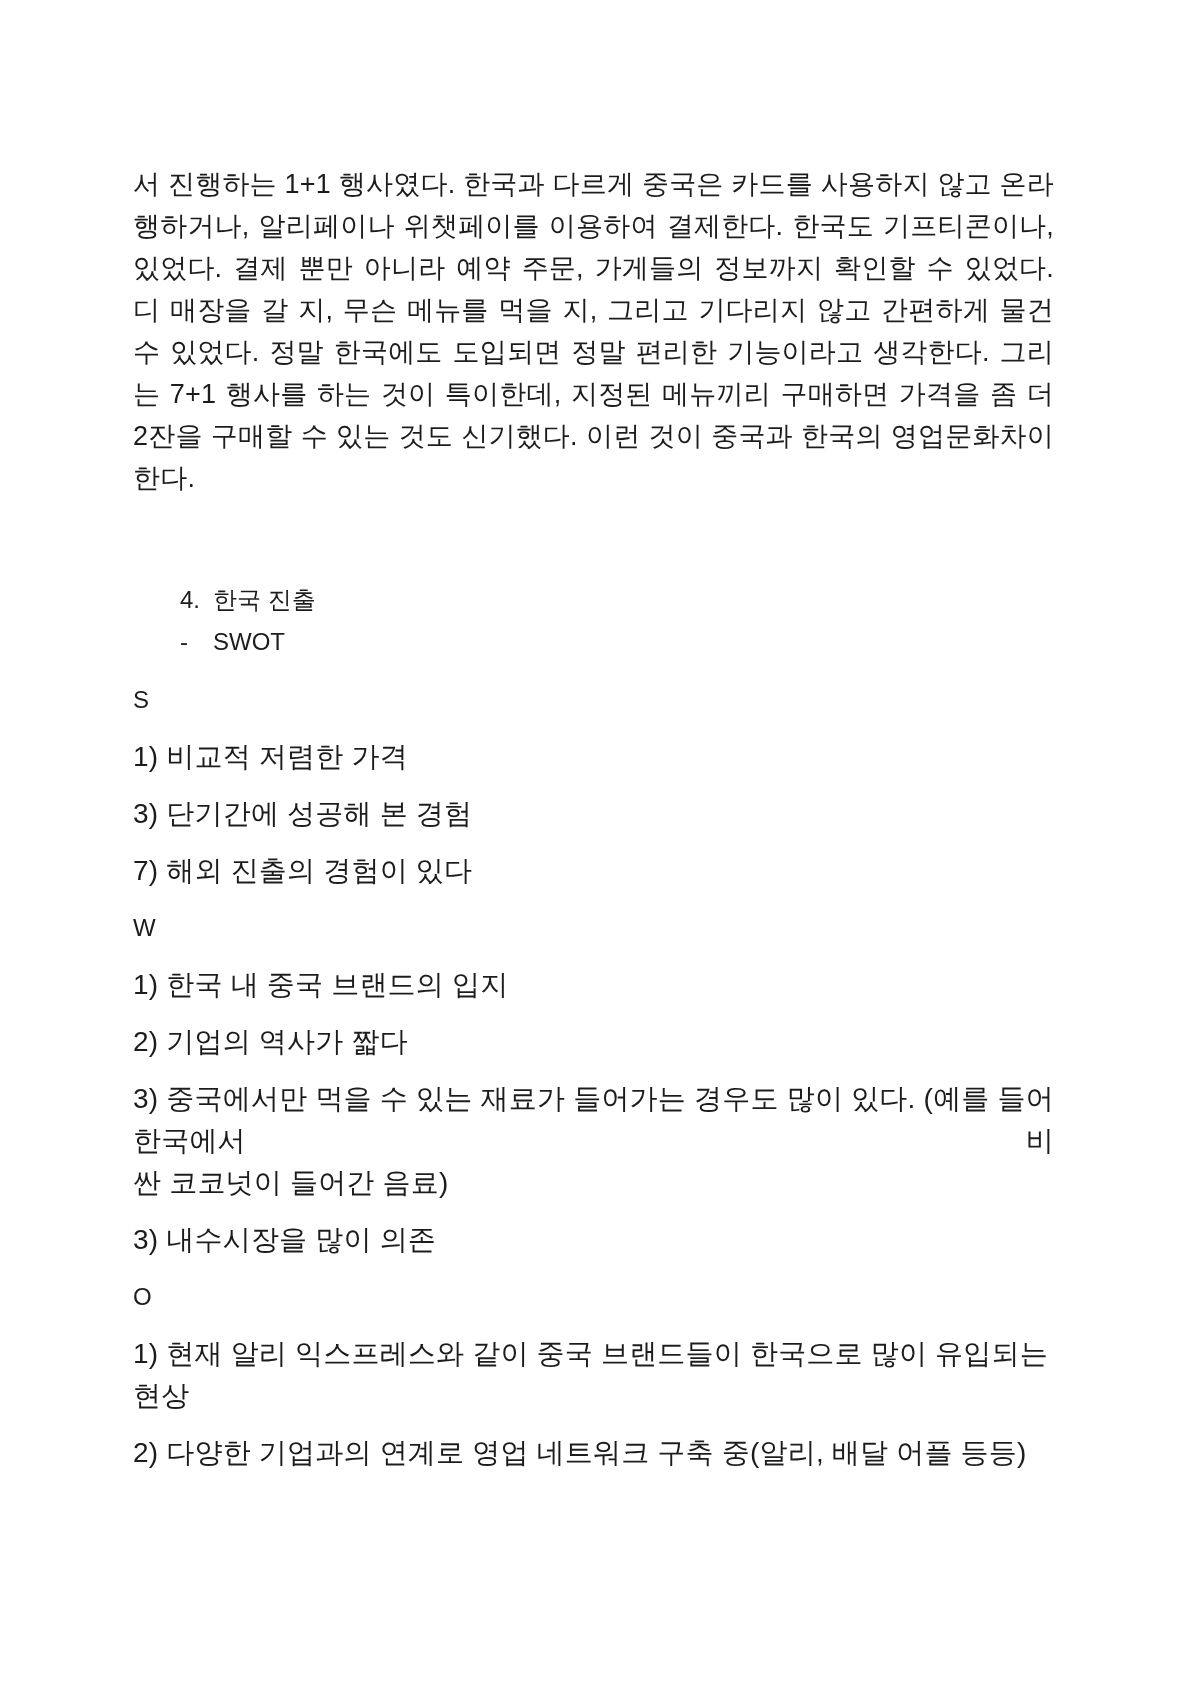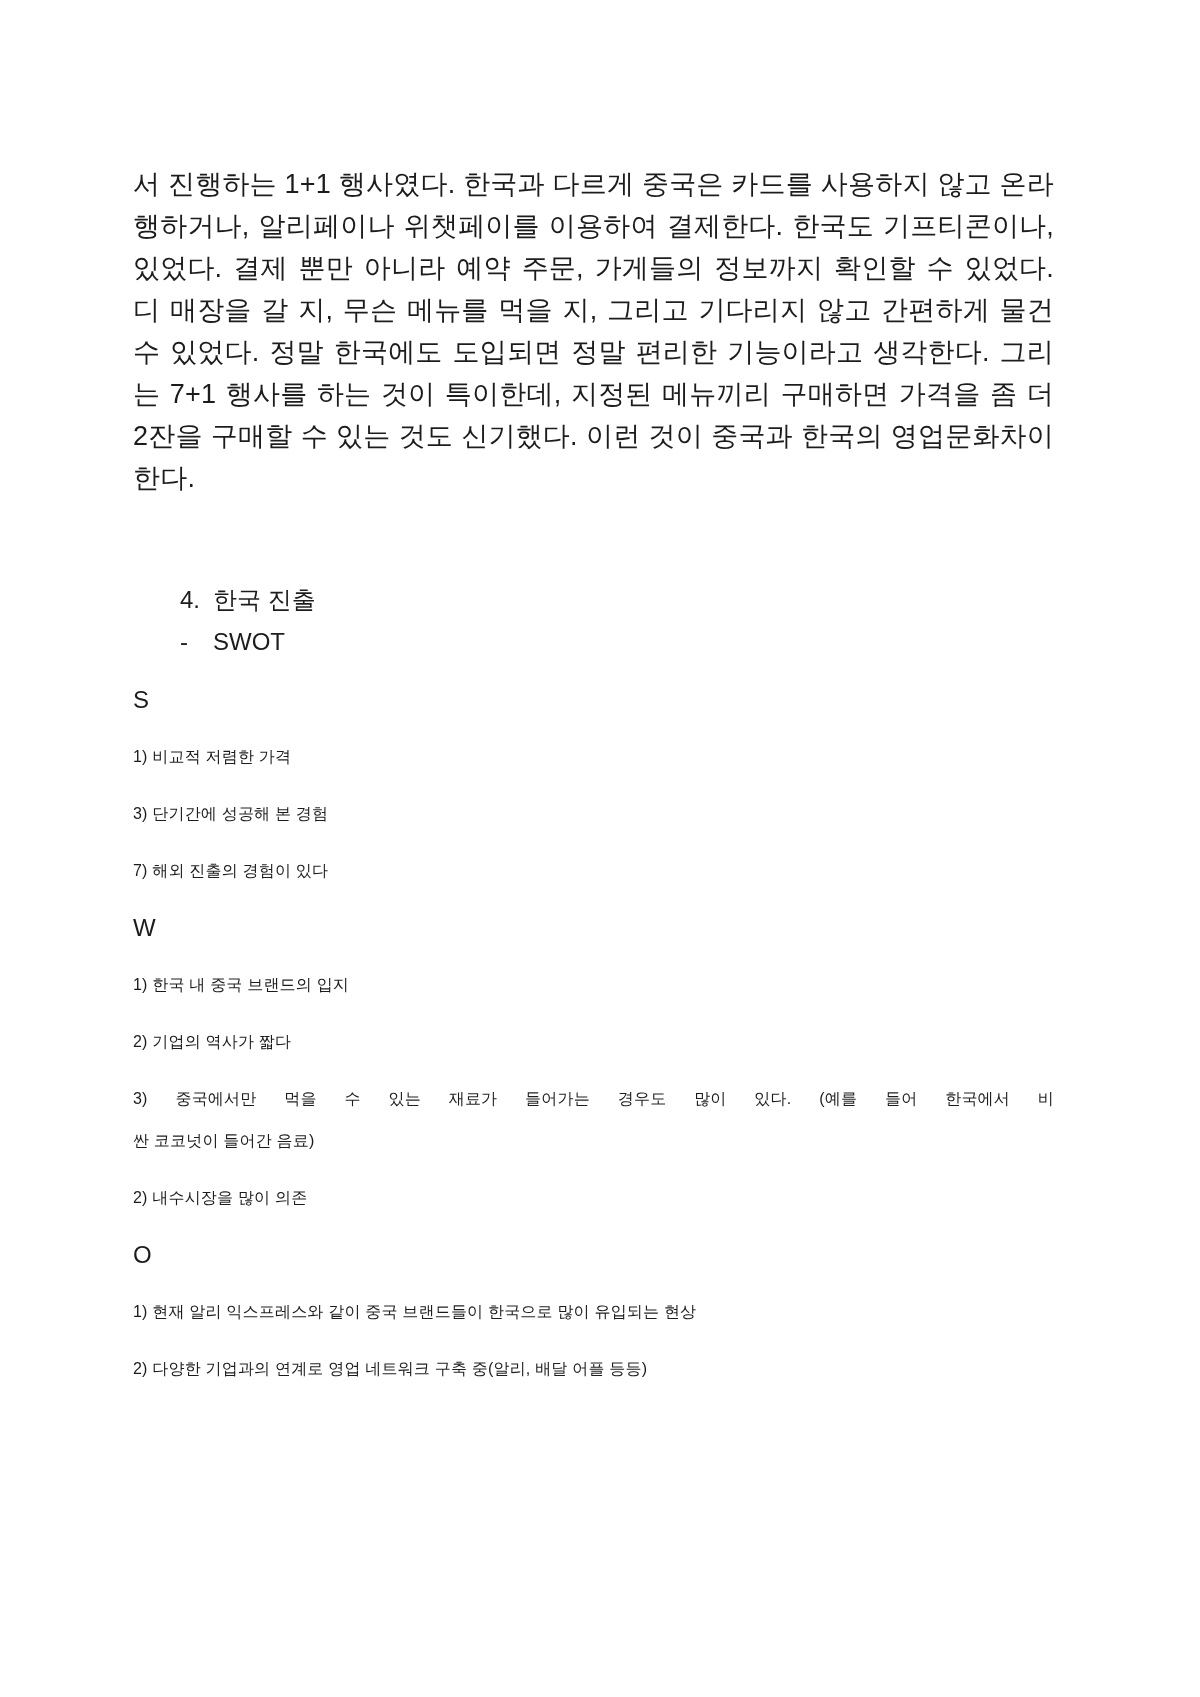--- a/index.html
+++ b/index.html
@@ -55,21 +55,21 @@
   .swot-label {
     font-size: 24px;
     line-height: 42px;
     height: 42px;
     margin-bottom: 15px;
   }
   .item {
     margin-bottom: 15px;
   }
   .iline {
-    font-size: 16px;
+    font-size: 28px;
     line-height: 42px;
     letter-spacing: 0.2px;
   }
 </style>
 </head>
 <body>
 
 <div class="page">
   <div class="content">
 
@@ -111,21 +111,21 @@
         <div class="iline">1) 한국 내 중국 브랜드의 입지</div>
       </div>
       <div class="item">
         <div class="iline">2) 기업의 역사가 짧다</div>
       </div>
       <div class="item">
         <div class="iline just">3) 중국에서만 먹을 수 있는 재료가 들어가는 경우도 많이 있다. (예를 들어 한국에서 비</div>
         <div class="iline">싼 코코넛이 들어간 음료)</div>
       </div>
       <div class="item">
-        <div class="iline">2) 내수시장을 많이 의존</div>
+        <div class="iline">3) 내수시장을 많이 의존</div>
       </div>
 
       <div class="swot-label">O</div>
       <div class="item">
         <div class="iline">1) 현재 알리 익스프레스와 같이 중국 브랜드들이 한국으로 많이 유입되는 현상</div>
       </div>
       <div class="item">
         <div class="iline">2) 다양한 기업과의 연계로 영업 네트워크 구축 중(알리, 배달 어플 등등)</div>
       </div>
 

